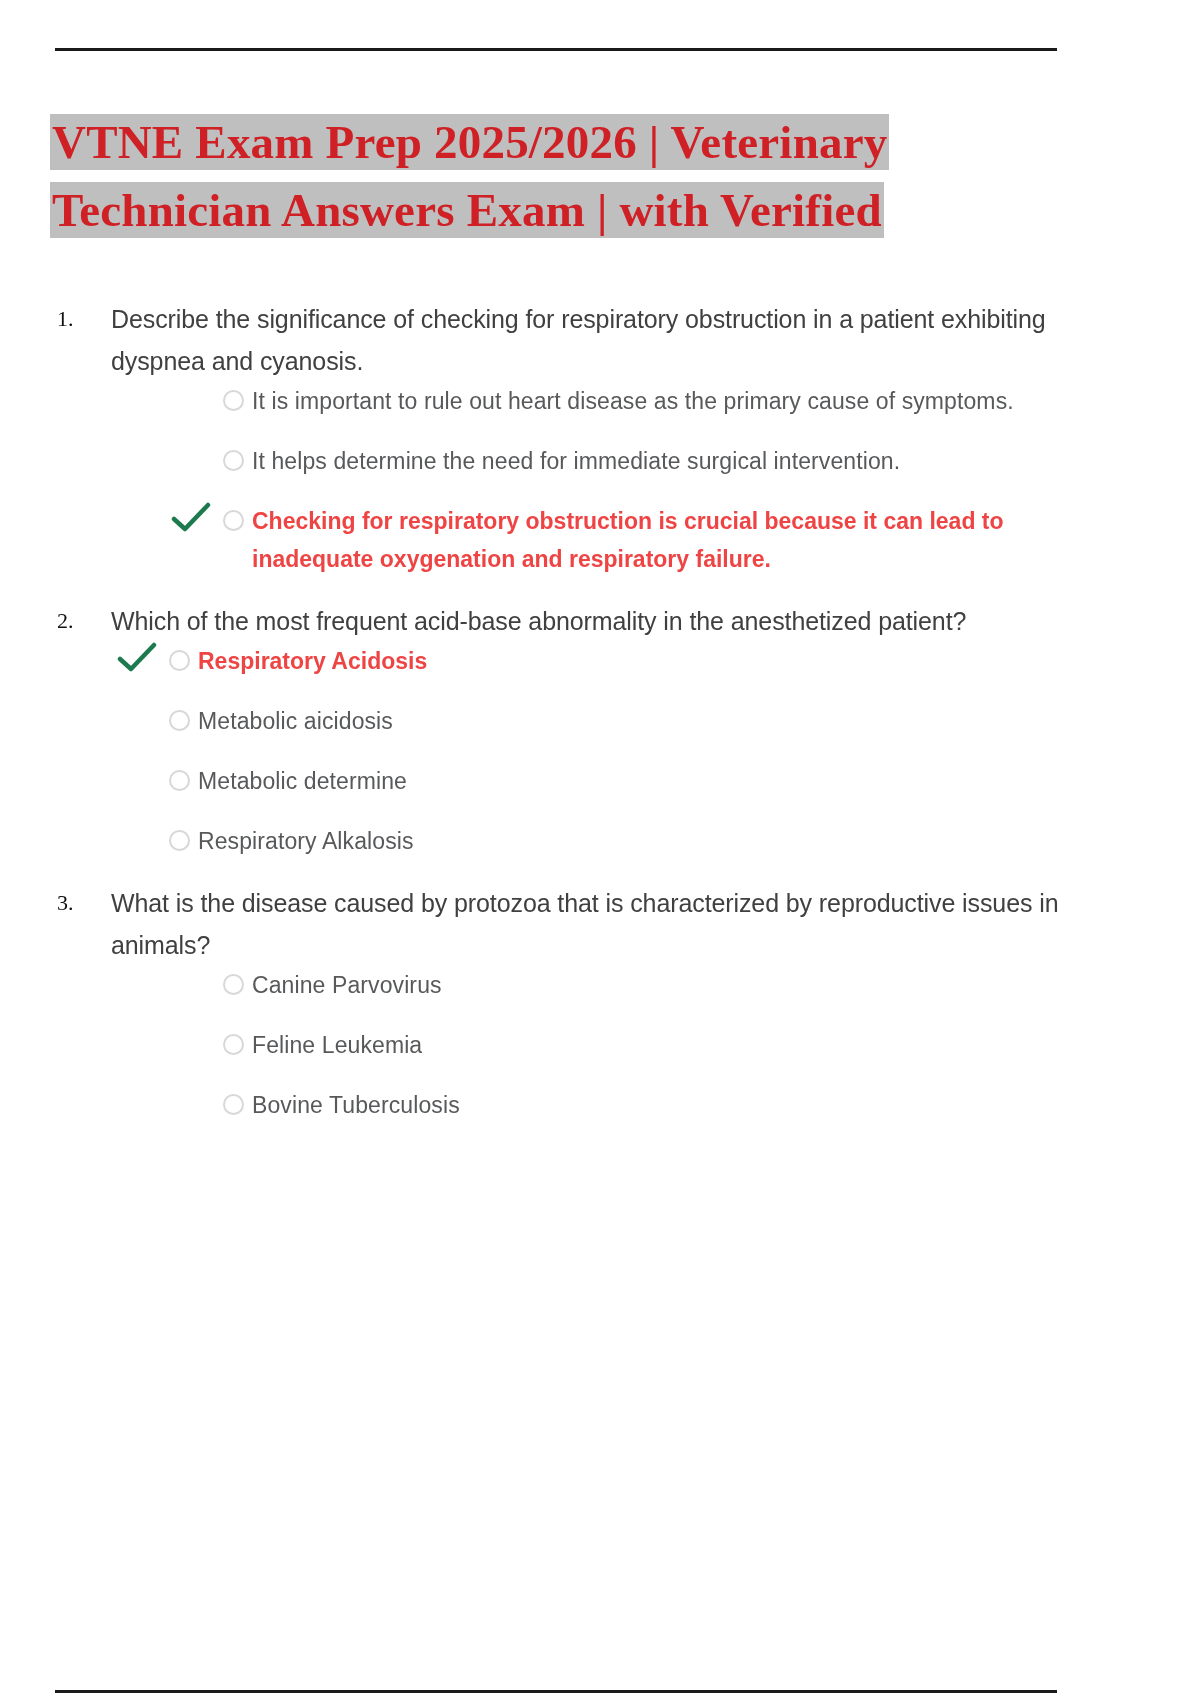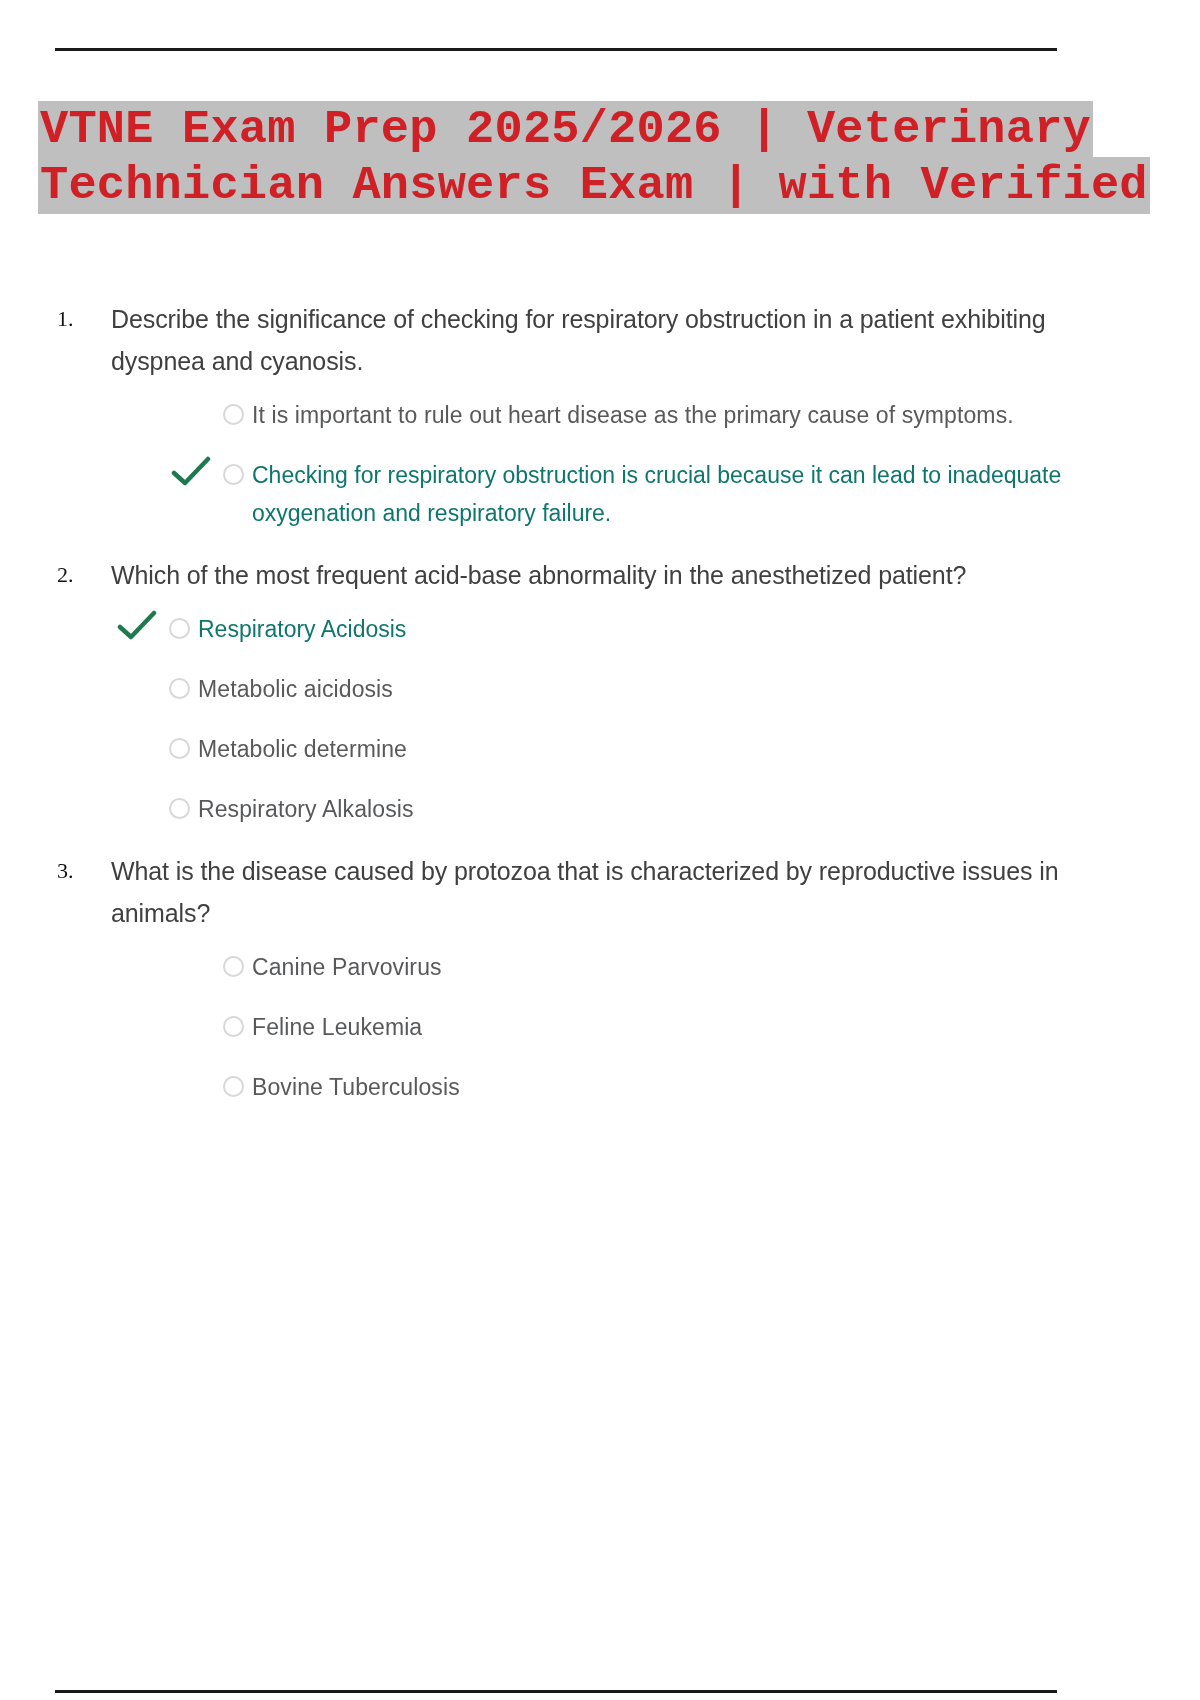--- a/index.html
+++ b/index.html
@@ -36,27 +36,27 @@
 
   
   .title-block {
     position: absolute;
     left: 38px;
     top: 102px;
     width: 960px;
   }
   .title-line {
     display: block;
-    font-family: Liberation Mono, monospace;
+    font-family: Liberation Serif, serif;
     font-weight: bold;
     font-size: 47px;
     line-height: 56px;
     color: #cf2026;
     letter-spacing: 0.2px;
-    margin: 0;
+    margin: 12px;
     white-space: nowrap;
   }
   .title-line > span.hl {
     background: #bfbfbf;
     padding: 2px 2px 2px 2px;
     box-decoration-break: clone;
     -webkit-box-decoration-break: clone;
   }
 
   
@@ -89,21 +89,20 @@
     flex: 1 1 auto;
     font-family: "Liberation Sans Narrow", "Liberation Sans", sans-serif;
     font-stretch: condensed;
     font-size: 25px;
     line-height: 42px;
     color: #404040;
     letter-spacing: -0.1px;
   }
 
   .options {
-    margin-top: 14px;
     margin-left: 56px;
   }
   .option {
     display: flex;
     align-items: flex-start;
     margin-bottom: 22px;
     position: relative;
     padding-left: 58px;
   }
   .check-slot {
@@ -131,22 +130,22 @@
     box-sizing: border-box;
   }
   .opt-text {
     flex: 1 1 auto;
     font-size: 23px;
     line-height: 38px;
     color: #58595b;
     letter-spacing: 0.1px;
   }
   .option.correct .opt-text {
-    color: #0f766e;
-    font-weight: normal;
+    color: #ef4444;
+    font-weight: bold;
     letter-spacing: 0;
   }
 
   
   .q1 .options { margin-left: 110px; }
   .q1 .option { padding-left: 58px; }
   .q1 .opt-text { max-width: 880px; }
 
   .q2 .options { margin-left: 56px; }
   .q3 .options { margin-left: 110px; }
@@ -167,20 +166,25 @@
       <div class="question q1">
         <div class="q-head">
           <div class="q-num">1.</div>
           <div class="q-text">Describe the significance of checking for respiratory obstruction in a patient exhibiting dyspnea and cyanosis.</div>
         </div>
         <div class="options">
           <div class="option">
             <div class="check-slot"></div>
             <span class="radio-glyph"></span>
             <div class="opt-text">It is important to rule out heart disease as the primary cause of symptoms.</div>
+          </div>
+          <div class="option">
+            <div class="check-slot"></div>
+            <span class="radio-glyph"></span>
+            <div class="opt-text">It helps determine the need for immediate surgical intervention.</div>
           </div>
           <div class="option correct">
             <div class="check-slot">
               <svg class="check-icon" width="40" height="32" viewBox="0 0 40 32" aria-hidden="true">
                 <path d="M3 17 L14 27 L37 3" fill="none" stroke="#1d7a4f" stroke-width="4.5" stroke-linecap="round" stroke-linejoin="round"></path>
               </svg>
             </div>
             <span class="radio-glyph"></span>
             <div class="opt-text">Checking for respiratory obstruction is crucial because it can lead to inadequate oxygenation and respiratory failure.</div>
           </div>

